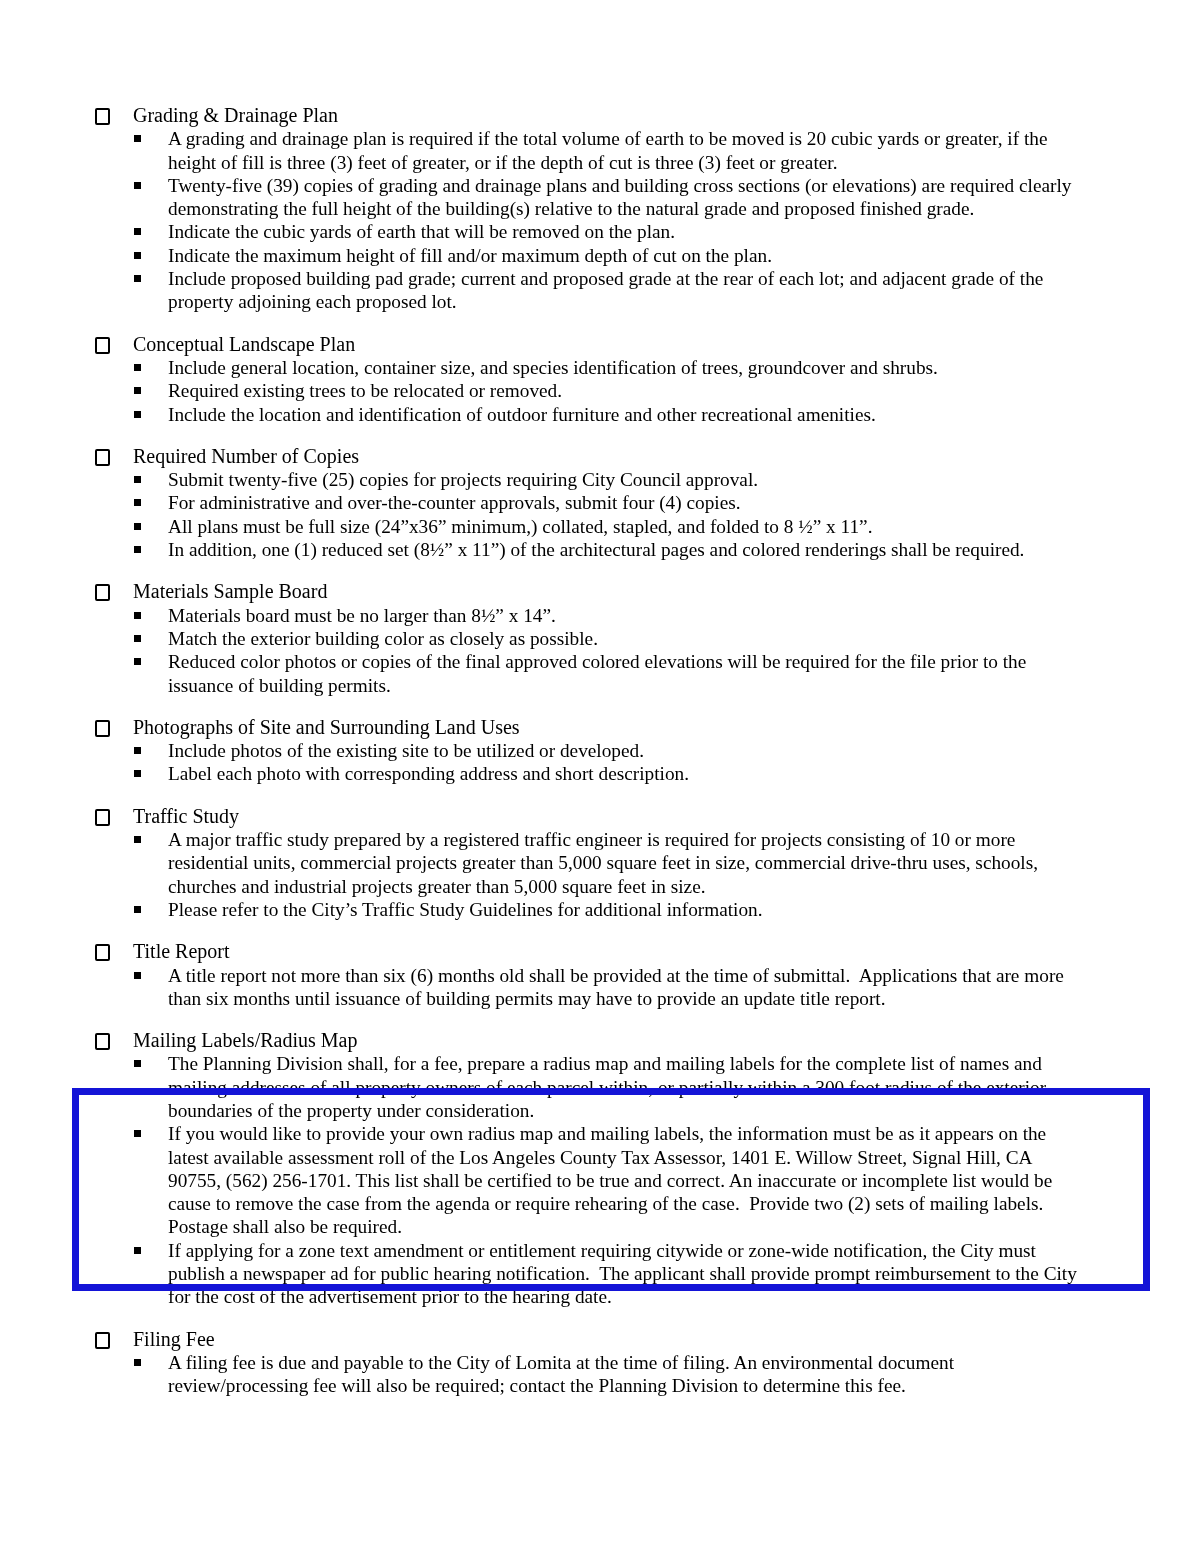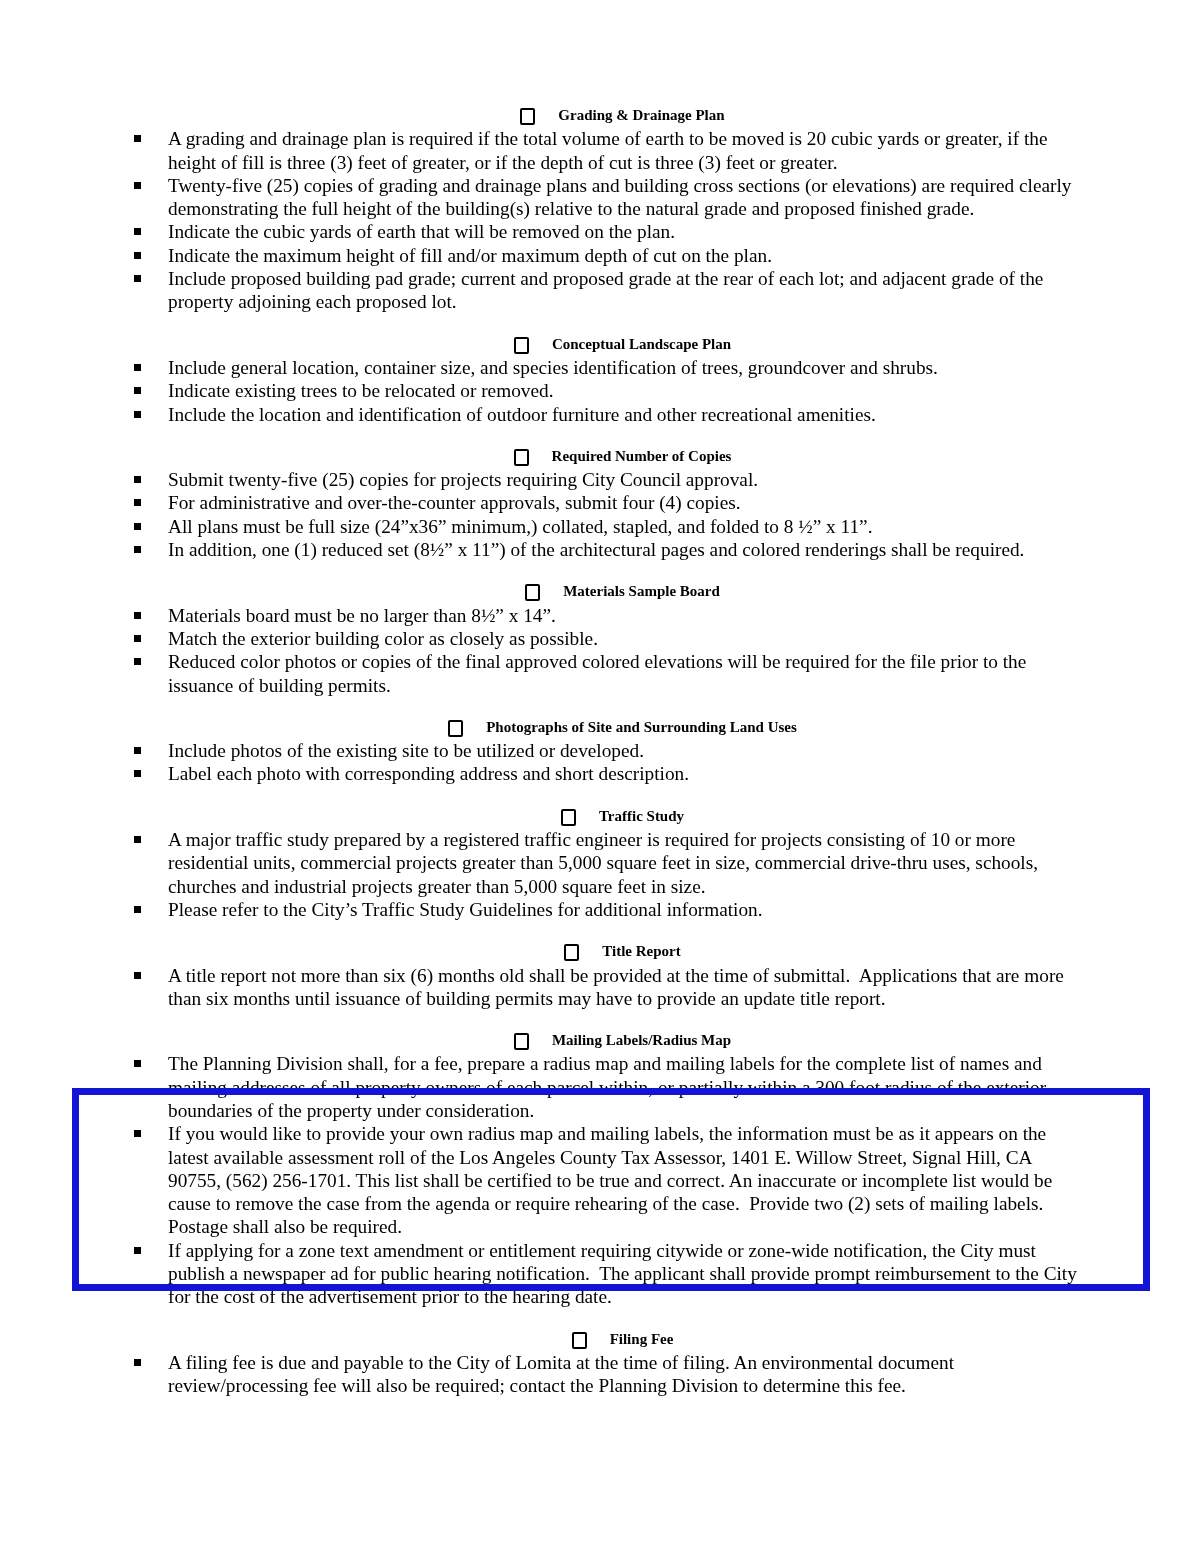--- a/index.html
+++ b/index.html
@@ -21,24 +21,23 @@
     top: 104px;
     left: 95px;
     width: 1055px;
   }
   .section {
     margin-bottom: 19px;
   }
   .sec-header {
     display: flex;
     align-items: flex-start;
-    font-weight: bold;
-    font-size: 15px;
+    font-weight: normal;
+    font-size: 20px;
     line-height: 23.3px;
-    justify-content: center;
   }
   .checkbox {
     flex: none;
     width: 11px;
     height: 13px;
     border: 2px solid #000;
     border-radius: 2px;
     margin-top: 4px;
   }
   .sec-title {
@@ -93,21 +92,21 @@
     </div>
     <ul class="bullets">
   <li class="bullet">
     <span class="bullet-marker"></span>
     <span class="bullet-text">A grading and drainage plan is required if the total volume of earth to be moved is 20 cubic yards or greater, if the
 height of fill is three (3) feet of greater, or if the depth of cut is three (3) feet or greater.</span>
   </li>
 
   <li class="bullet">
     <span class="bullet-marker"></span>
-    <span class="bullet-text">Twenty-five (25) copies of grading and drainage plans and building cross sections (or elevations) are required clearly
+    <span class="bullet-text">Twenty-five (39) copies of grading and drainage plans and building cross sections (or elevations) are required clearly
 demonstrating the full height of the building(s) relative to the natural grade and proposed finished grade.</span>
   </li>
 
   <li class="bullet">
     <span class="bullet-marker"></span>
     <span class="bullet-text">Indicate the cubic yards of earth that will be removed on the plan.</span>
   </li>
 
   <li class="bullet">
     <span class="bullet-marker"></span>
@@ -128,21 +127,21 @@
       <span class="sec-title">Conceptual Landscape Plan</span>
     </div>
     <ul class="bullets">
   <li class="bullet">
     <span class="bullet-marker"></span>
     <span class="bullet-text">Include general location, container size, and species identification of trees, groundcover and shrubs.</span>
   </li>
 
   <li class="bullet">
     <span class="bullet-marker"></span>
-    <span class="bullet-text">Indicate existing trees to be relocated or removed.</span>
+    <span class="bullet-text">Required existing trees to be relocated or removed.</span>
   </li>
 
 
   <li class="bullet">
     <span class="bullet-marker"></span>
     <span class="bullet-text">Include the location and identification of outdoor furniture and other recreational amenities.</span>
   </li>
 </ul>
   </section>
 

